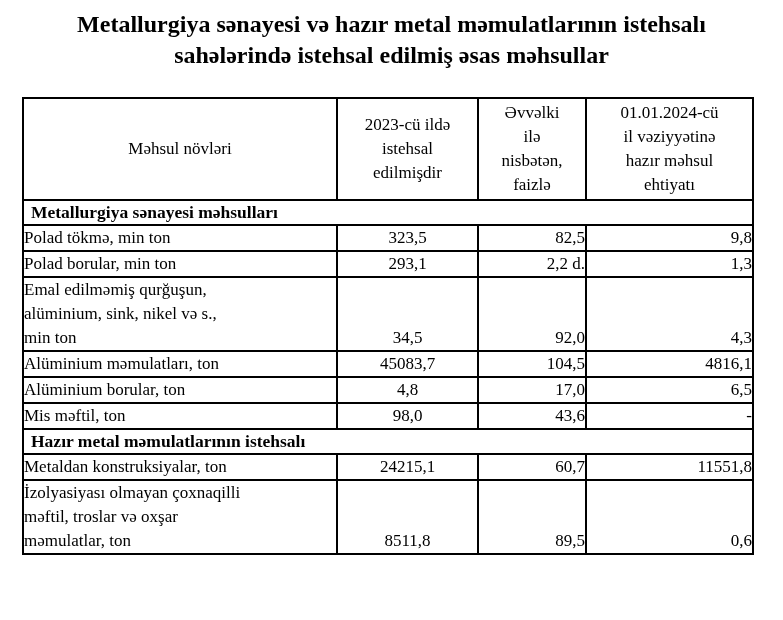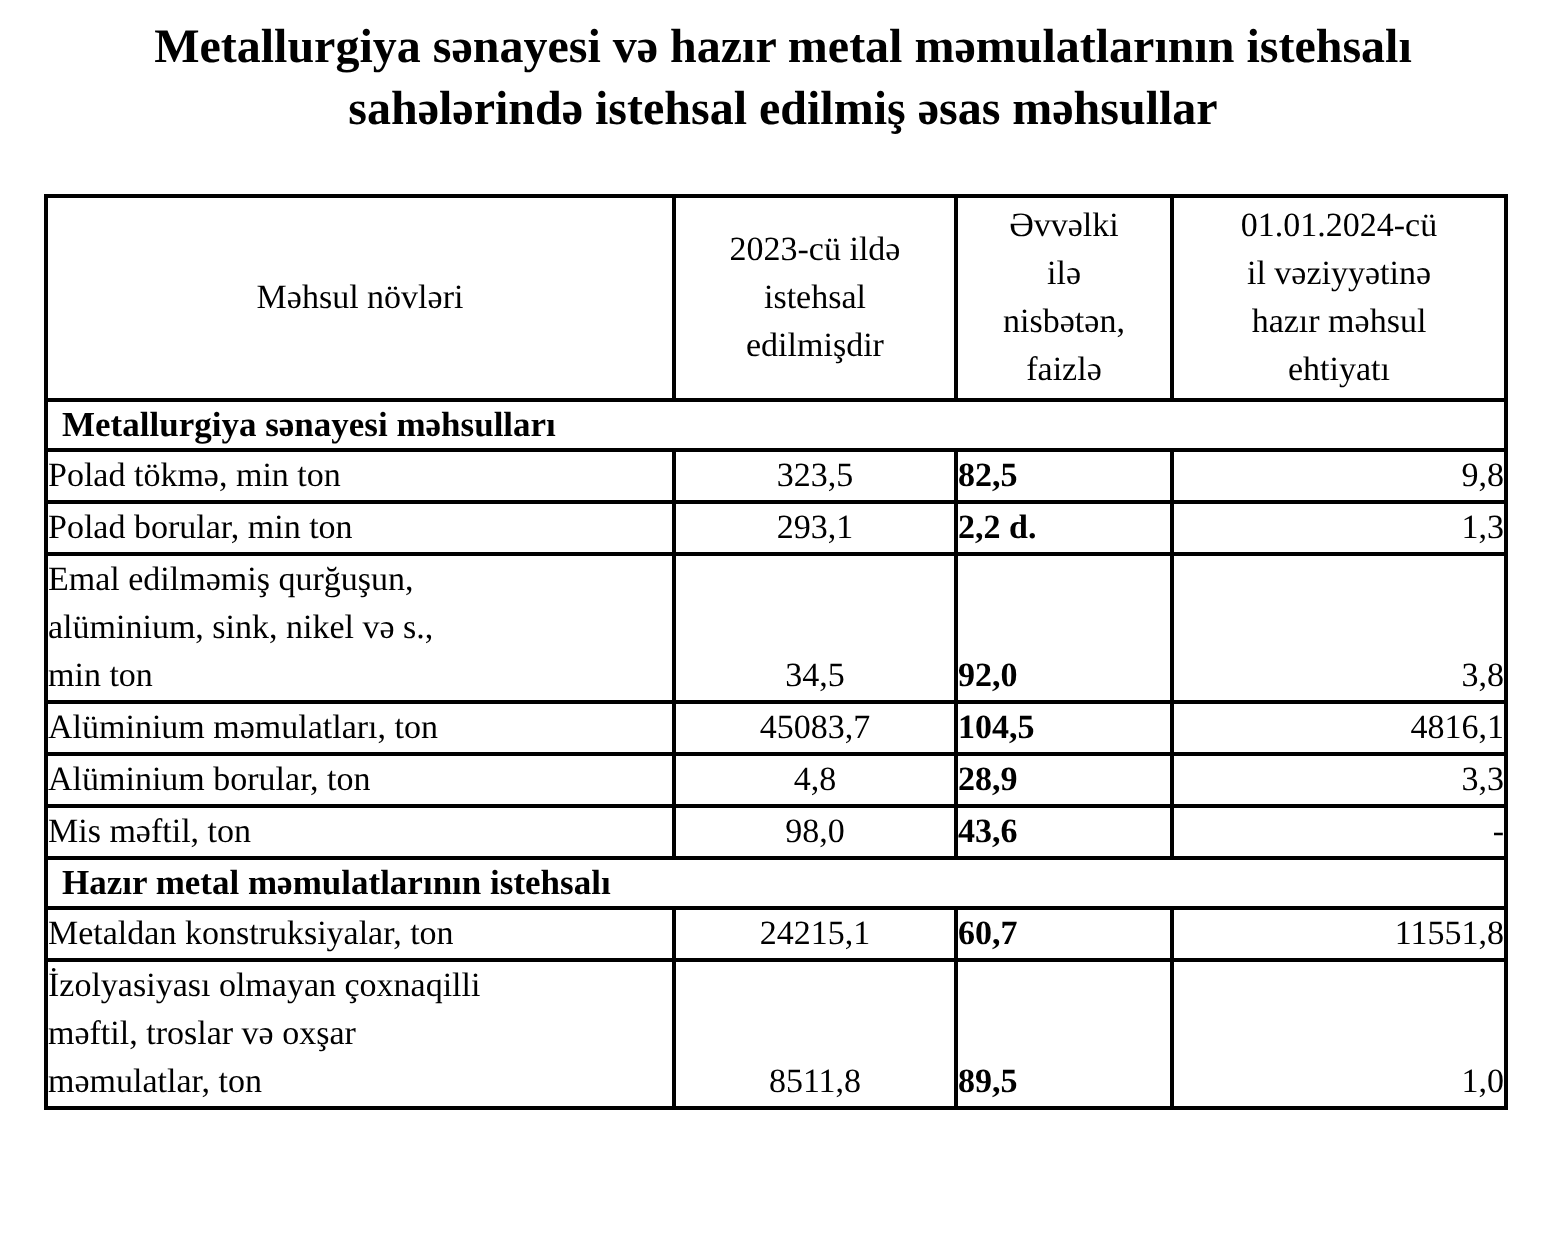--- a/index.html
+++ b/index.html
@@ -63,25 +63,24 @@
     line-height: 24px;
     white-space: pre-line;
   }
   td.cell-produced {
     text-align: center;
     vertical-align: bottom;
     padding: 1px 20px 2px 2px;
     line-height: 24px;
   }
   td.cell-percent {
-    text-align: left;
+    text-align: right;
     vertical-align: bottom;
     padding: 1px 2px 2px 2px;
     line-height: 24px;
-    font-weight: bold;
   }
   td.cell-stock {
     text-align: right;
     vertical-align: bottom;
     padding: 1px 13px 2px 2px;
     line-height: 24px;
   }
 </style>
 </head>
 <body>
@@ -128,33 +127,33 @@
       <td class="cell-produced">293,1</td>
       <td class="cell-percent">2,2 d.</td>
       <td class="cell-stock">1,3</td>
     </tr>
     <tr class="row-tall">
       <td class="cell-label">Emal edilməmiş qurğuşun,
 alüminium, sink, nikel və s.,
 min ton</td>
       <td class="cell-produced">34,5</td>
       <td class="cell-percent">92,0</td>
-      <td class="cell-stock">3,8</td>
+      <td class="cell-stock">4,3</td>
     </tr>
     <tr class="row-normal">
       <td class="cell-label">Alüminium məmulatları, ton</td>
       <td class="cell-produced">45083,7</td>
       <td class="cell-percent">104,5</td>
       <td class="cell-stock">4816,1</td>
     </tr>
     <tr class="row-normal">
       <td class="cell-label">Alüminium borular, ton</td>
       <td class="cell-produced">4,8</td>
-      <td class="cell-percent">28,9</td>
-      <td class="cell-stock">3,3</td>
+      <td class="cell-percent">17,0</td>
+      <td class="cell-stock">6,5</td>
     </tr>
     <tr class="row-normal">
       <td class="cell-label">Mis məftil, ton</td>
       <td class="cell-produced">98,0</td>
       <td class="cell-percent">43,6</td>
       <td class="cell-stock">-</td>
     </tr>
 
     <tr class="row-section">
       <td colspan="4">Hazır metal məmulatlarının istehsalı</td>
@@ -165,16 +164,16 @@
       <td class="cell-produced">24215,1</td>
       <td class="cell-percent">60,7</td>
       <td class="cell-stock">11551,8</td>
     </tr>
     <tr class="row-tall">
       <td class="cell-label">İzolyasiyası olmayan çoxnaqilli
 məftil, troslar və oxşar
 məmulatlar, ton</td>
       <td class="cell-produced">8511,8</td>
       <td class="cell-percent">89,5</td>
-      <td class="cell-stock">1,0</td>
+      <td class="cell-stock">0,6</td>
     </tr>
   </tbody>
 </table>
 
 </body></html>

